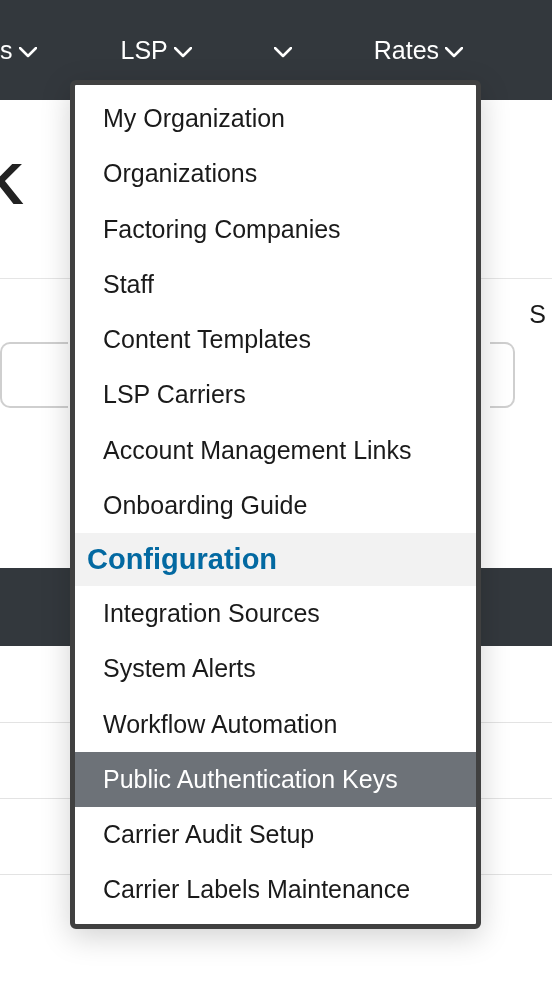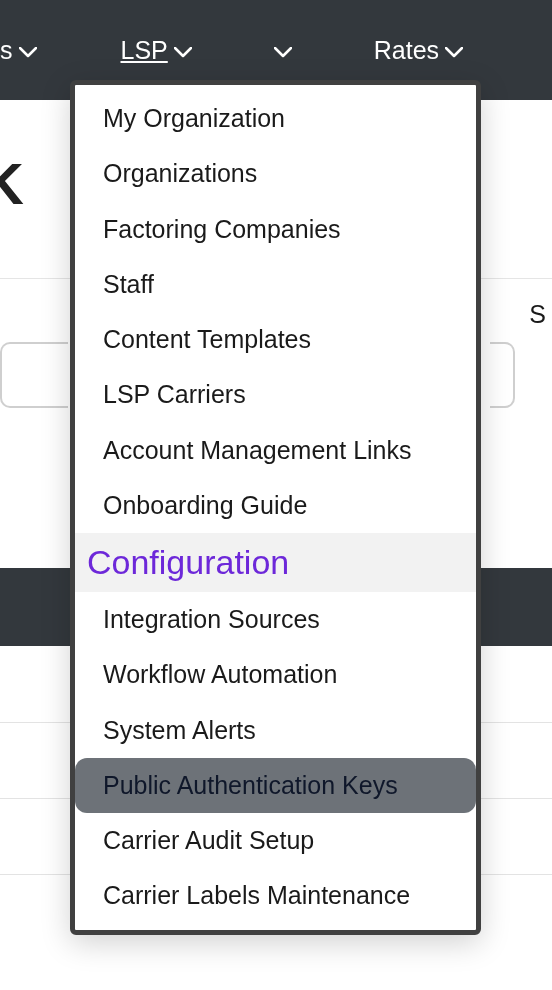--- a/index.html
+++ b/index.html
@@ -122,46 +122,45 @@
     padding: 6px 0;
   }
   .dropdown-item {
     font-size: 25px;
     color: #1a1a1a;
     padding: 12px 28px;
     cursor: pointer;
     line-height: 1.25;
   }
   .dropdown-section-header {
-    font-size: 34px;
-    font-weight: 400;
-    color: #6d28d9;
+    font-size: 29px;
+    font-weight: 700;
+    color: #0369a1;
     background: #f2f2f2;
     padding: 10px 14px 10px 12px;
     cursor: default;
   }
   .dropdown-item.active {
     background: #6d7278;
-    color: #0f172a;
-    border-radius: 12px;
+    color: #ffffff;
   }
 </style>
 </head>
 <body>
 
 <div class="topnav">
   <div class="nav-item partial-left">
     <span>s</span>
     <span class="chevron-down">
       <svg width="18" height="12" viewBox="0 0 18 12">
           <path d="M1 1 L9 9 L17 1" stroke="#fff" stroke-width="2.5" fill="none" stroke-linecap="round" stroke-linejoin="round"></path>
         </svg>
     </span>
   </div>
-  <div class="nav-item" style="margin-left:40px;text-decoration:underline;">
+  <div class="nav-item" style="margin-left:40px;">
     <span>LSP</span>
     <span class="chevron-down">
       <svg width="18" height="12" viewBox="0 0 18 12">
           <path d="M1 1 L9 9 L17 1" stroke="#fff" stroke-width="2.5" fill="none" stroke-linecap="round" stroke-linejoin="round"></path>
         </svg>
     </span>
   </div>
   <div class="nav-item" style="margin-left:38px;">
     <span class="chevron-down">
       <svg width="18" height="12" viewBox="0 0 18 12">
@@ -198,18 +197,18 @@
   <div class="dropdown-item">My Organization</div>
   <div class="dropdown-item">Organizations</div>
   <div class="dropdown-item">Factoring Companies</div>
   <div class="dropdown-item">Staff</div>
   <div class="dropdown-item">Content Templates</div>
   <div class="dropdown-item">LSP Carriers</div>
   <div class="dropdown-item">Account Management Links</div>
   <div class="dropdown-item">Onboarding Guide</div>
   <div class="dropdown-section-header">Configuration</div>
   <div class="dropdown-item">Integration Sources</div>
+  <div class="dropdown-item">System Alerts</div>
   <div class="dropdown-item">Workflow Automation</div>
-  <div class="dropdown-item">System Alerts</div>
   <div class="dropdown-item active">Public Authentication Keys</div>
   <div class="dropdown-item">Carrier Audit Setup</div>
   <div class="dropdown-item">Carrier Labels Maintenance</div>
 </div>
 
 </body></html>

